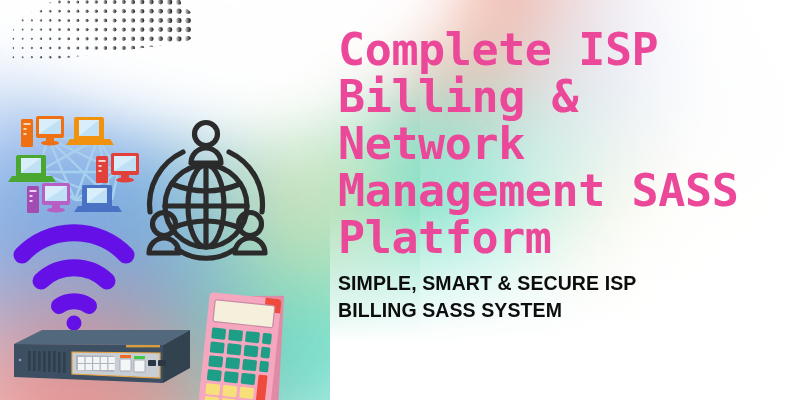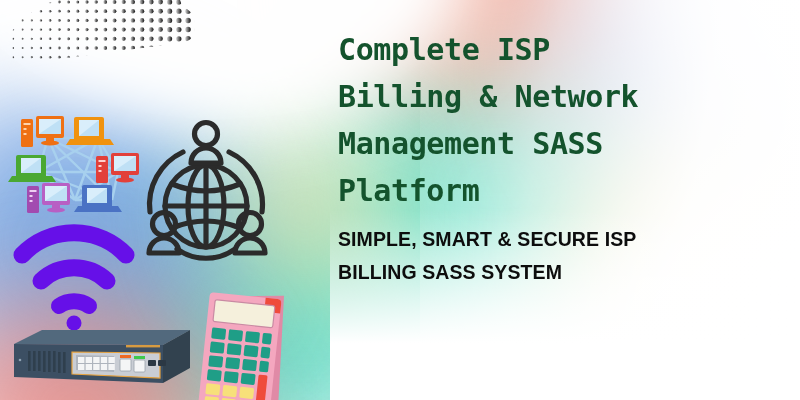--- a/index.html
+++ b/index.html
@@ -49,32 +49,32 @@
   #illus{position:absolute;left:0;top:0;width:330px;height:400px;}
 
   
   #copy{
     position:absolute;left:338px;top:26px;width:440px;
   }
   #headline{
     margin:0;
     font-family:"DejaVu Sans Mono","Liberation Mono",monospace;
     font-weight:700;
-    font-size:30px;
+    font-size:45px;
     line-height:47px;
     letter-spacing:-0.4px;
-    color:#14532d;
+    color:#ec4899;
     white-space:pre-line;
   }
   #subhead{
     margin:9px 0 0 0;
     font-family:"Liberation Sans",sans-serif;
     font-weight:700;
     font-size:19.5px;
-    line-height:33px;
+    line-height:27px;
     letter-spacing:.1px;
     color:#0d0d0d;
     white-space:pre-line;
   }
 </style>
 </head>
 <body>
 
 <div id="banner">
 

